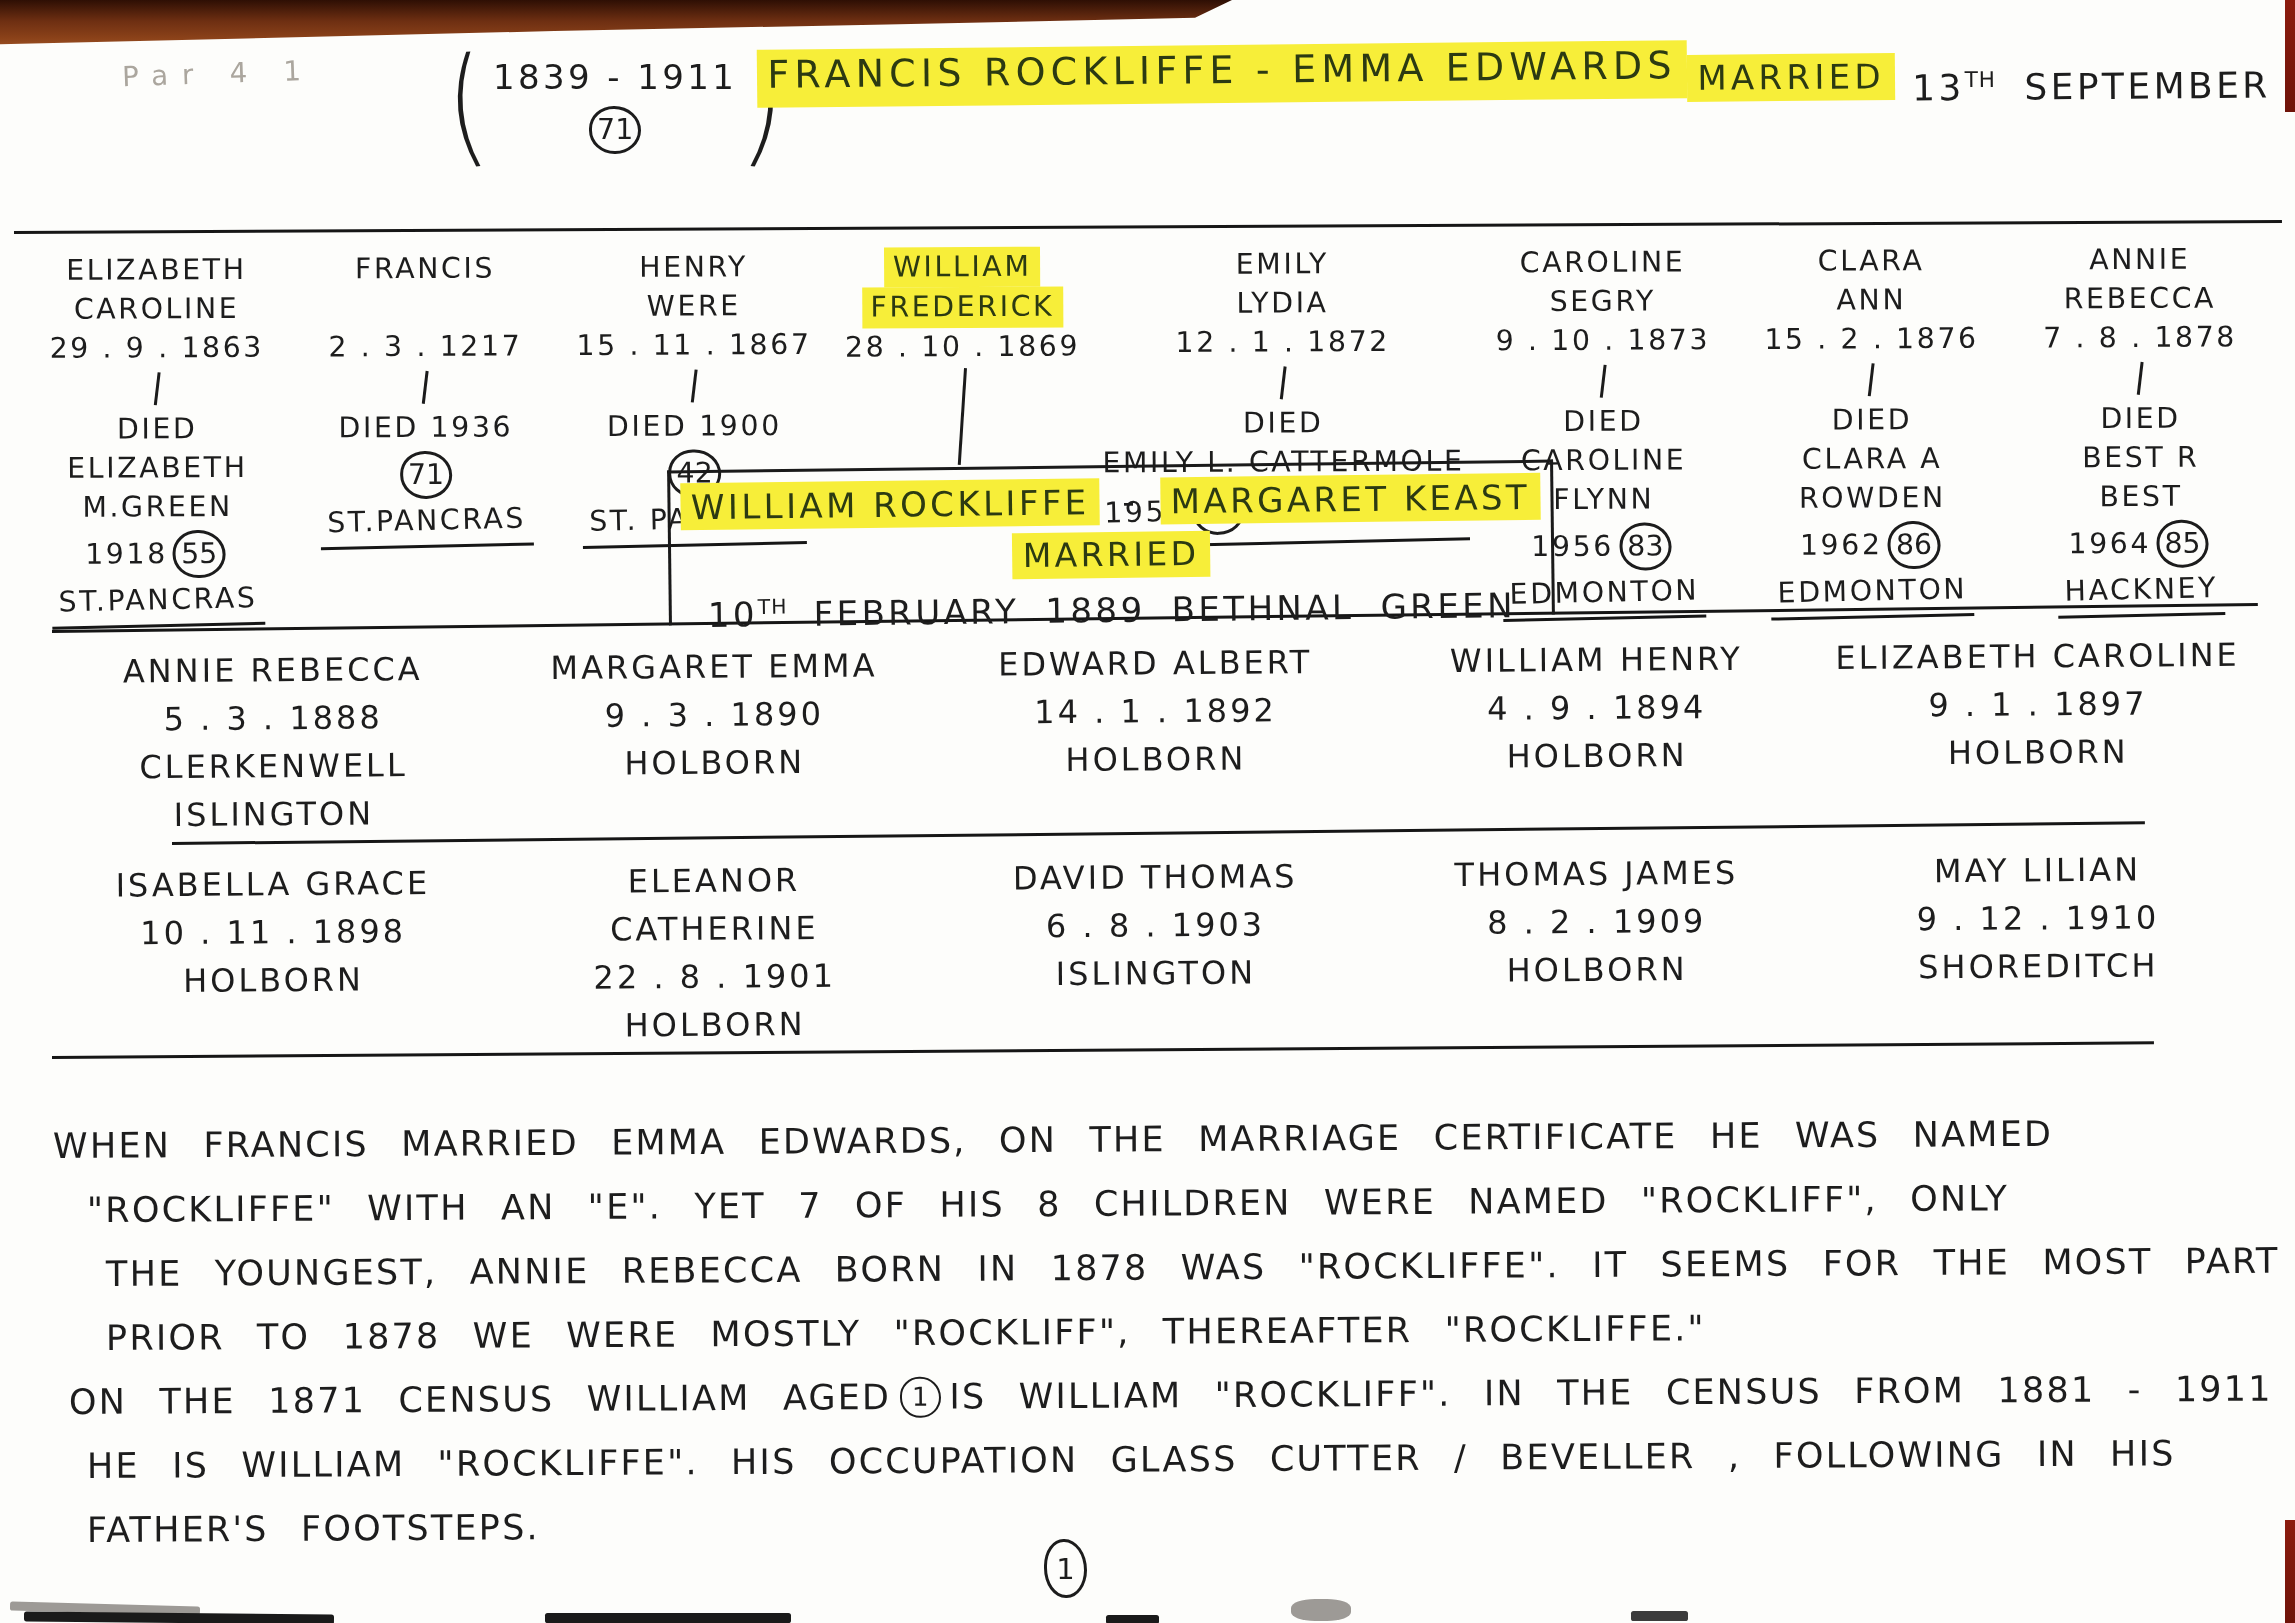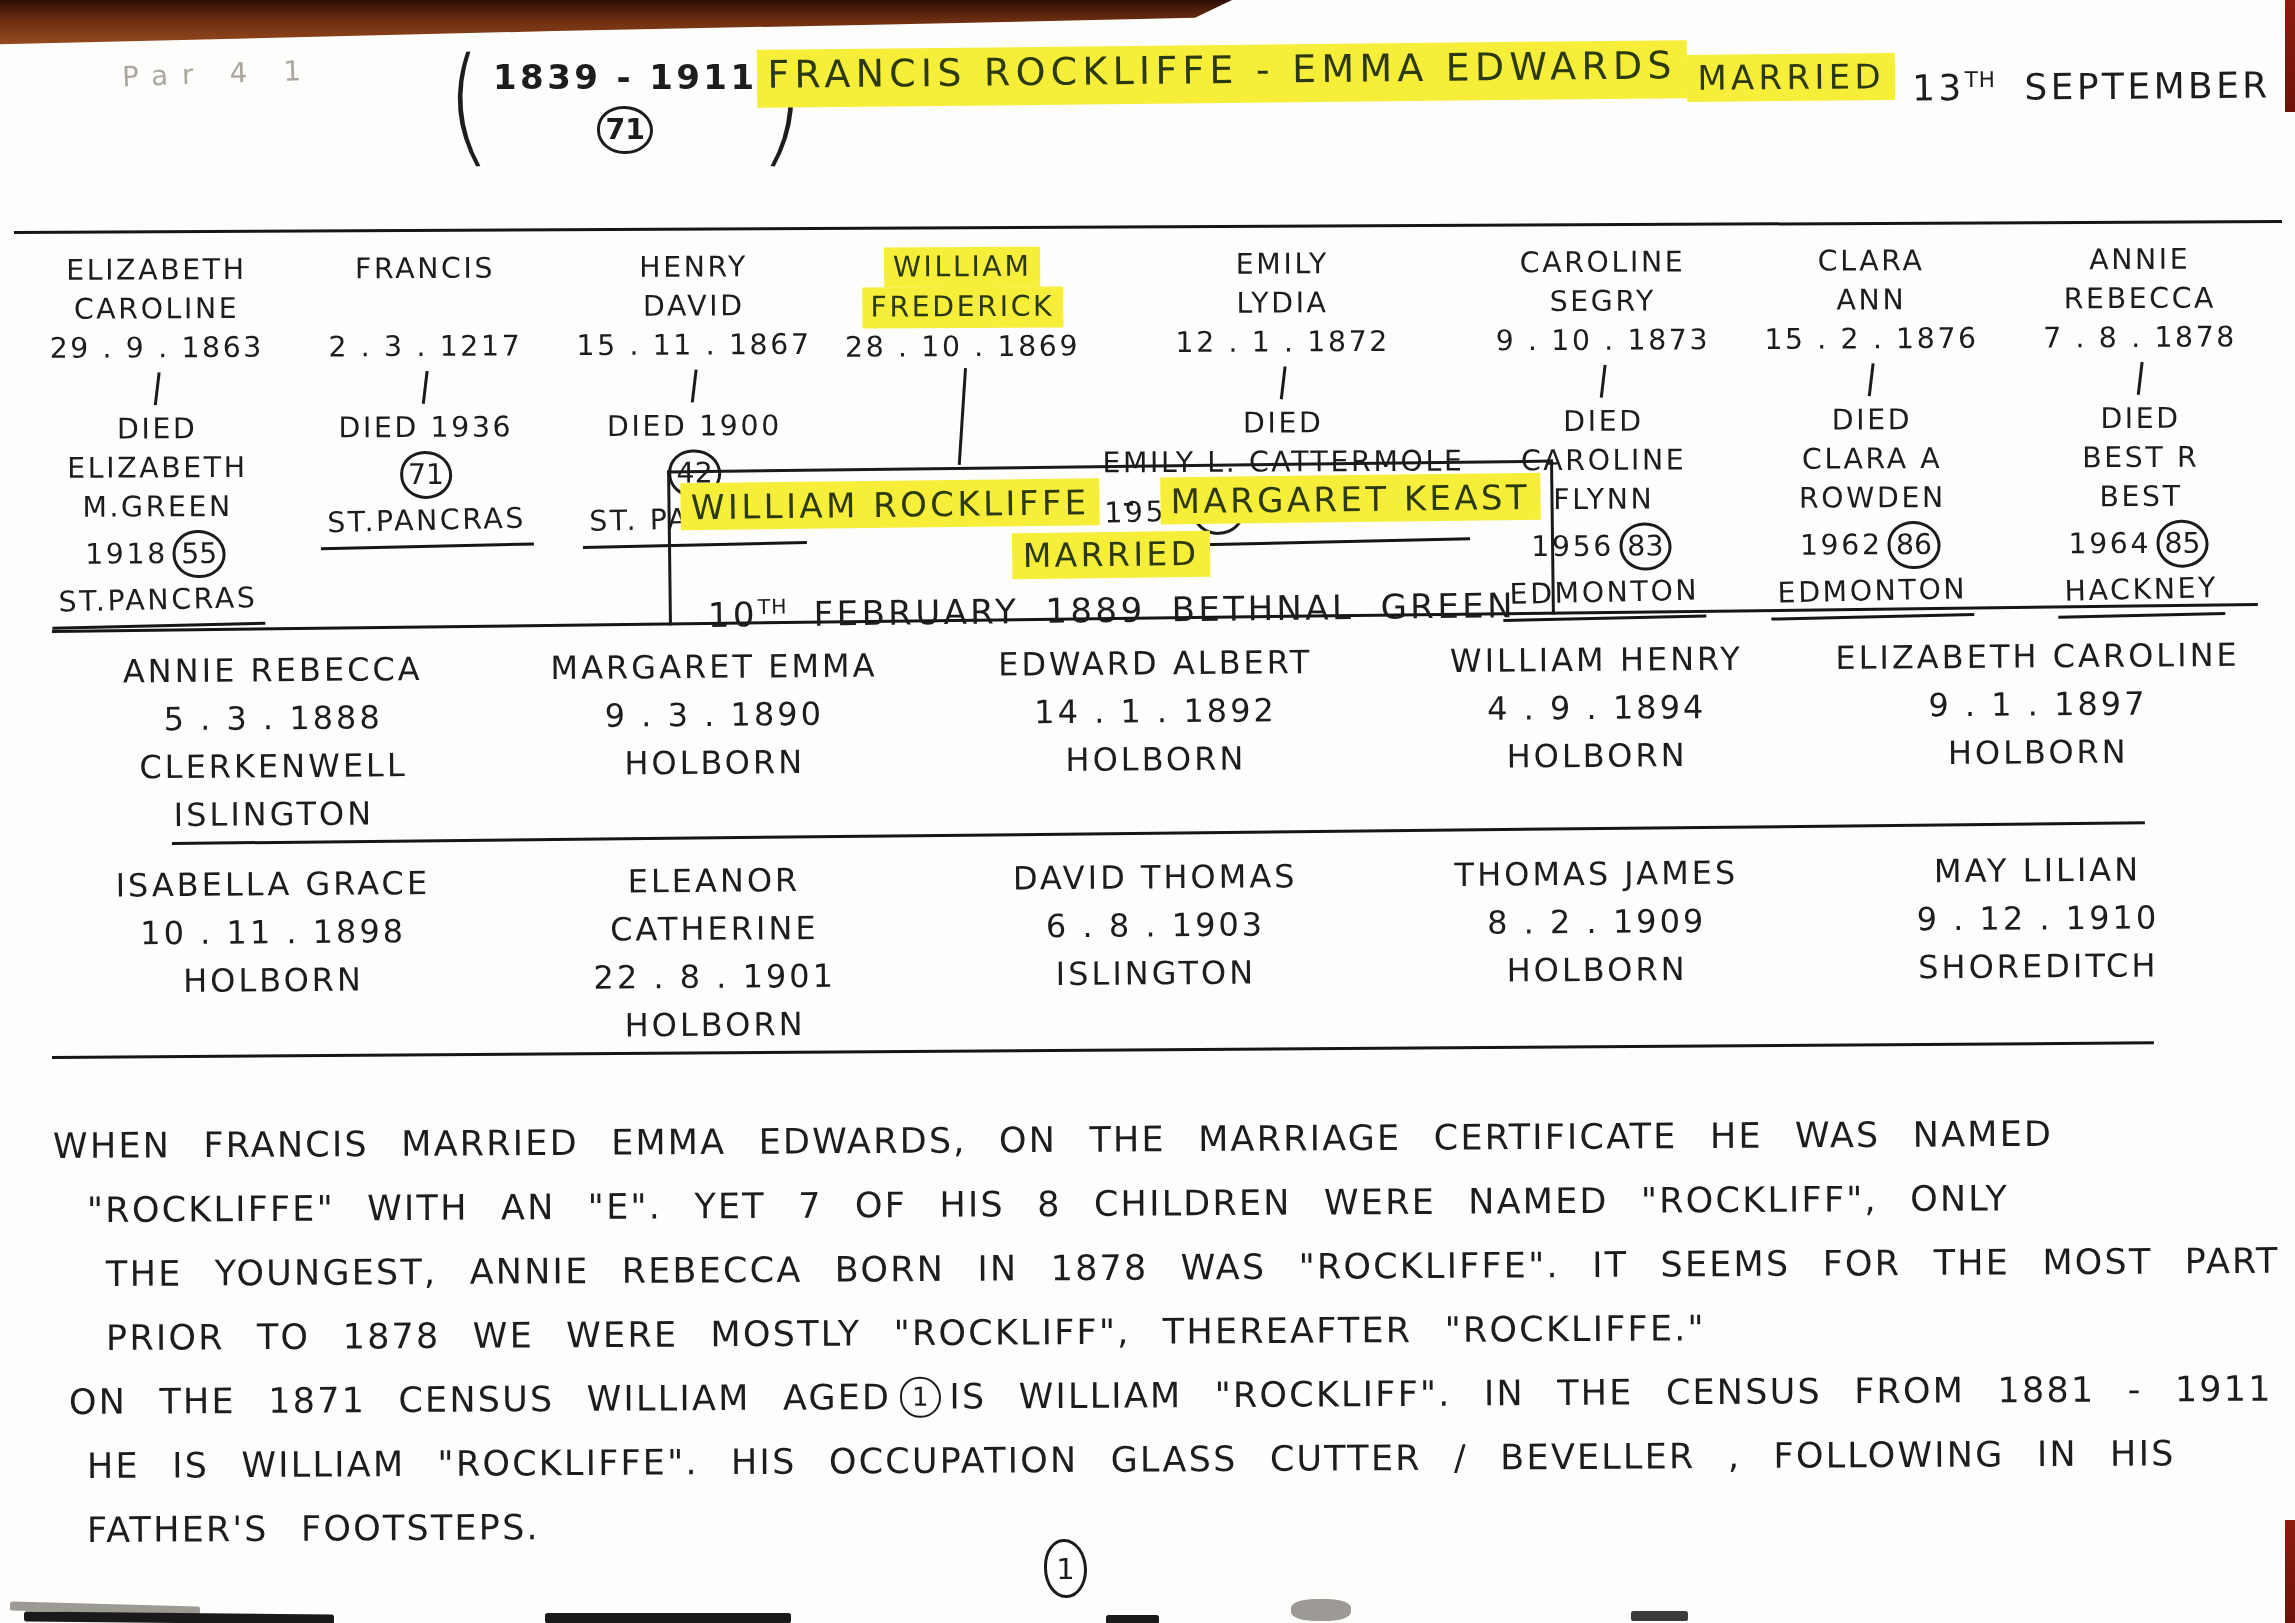--- a/index.html
+++ b/index.html
@@ -17,21 +17,21 @@
   .bmark.smear{background:#9d9a96;}
 
   .pencil{position:absolute;left:122px;top:57px;font-size:27.6px;color:#aba69e;
     letter-spacing:13.8px;transform:rotate(-2deg);}
 
   
   .lifespan{position:absolute;left:441px;top:41px;display:flex;align-items:center;}
   .paren{font-size:129px;font-weight:200;line-height:1;color:#1d1d1d;}
   .paren.open{transform:rotate(-5deg) scaleX(.75);}
   .paren.close{transform:rotate(5deg) scaleX(.75);}
-  .lifespan .mid{display:flex;flex-direction:column;align-items:center;margin:0 1.7px;font-weight:bold;}
+  .lifespan .mid{display:flex;flex-direction:column;align-items:center;margin:0 1.7px;}
   .lifespan .years{font-size:34px;letter-spacing:3.4px;white-space:nowrap;}
   .lifespan .circled{margin-top:8.6px;}
 
   .circled{display:inline-flex;align-items:center;justify-content:center;
     border:3.4px solid #1c1c1c;border-radius:48% 52% 50% 50%;
     min-width:48px;height:48px;padding:0 5.2px;box-sizing:border-box;
     font-size:28.4px;letter-spacing:0;background:transparent;}
   .circled.small{min-width:41px;height:41px;border-width:2.6px;font-size:26px;margin:0 8.6px;}
   .circled.pagec{min-width:43px;height:59px;border-radius:46% 54% 48% 52%;font-size:29px;}
 
@@ -177,21 +177,21 @@
         </div>
         <div class="line underline">
           <span>ST.PANCRAS</span>
         </div>
       </div>
       <div class="col">
         <div class="line">
           <span>HENRY</span>
         </div>
         <div class="line">
-          <span>DAVID</span>
+          <span>WERE</span>
         </div>
         <div class="line">
           <span>15 . 11 . 1867</span>
         </div>
         <div class="vtick"></div>
         <div class="line">
           <span>DIED 1900</span>
         </div>
         <div class="line">
           <span class="circled">42</span>

